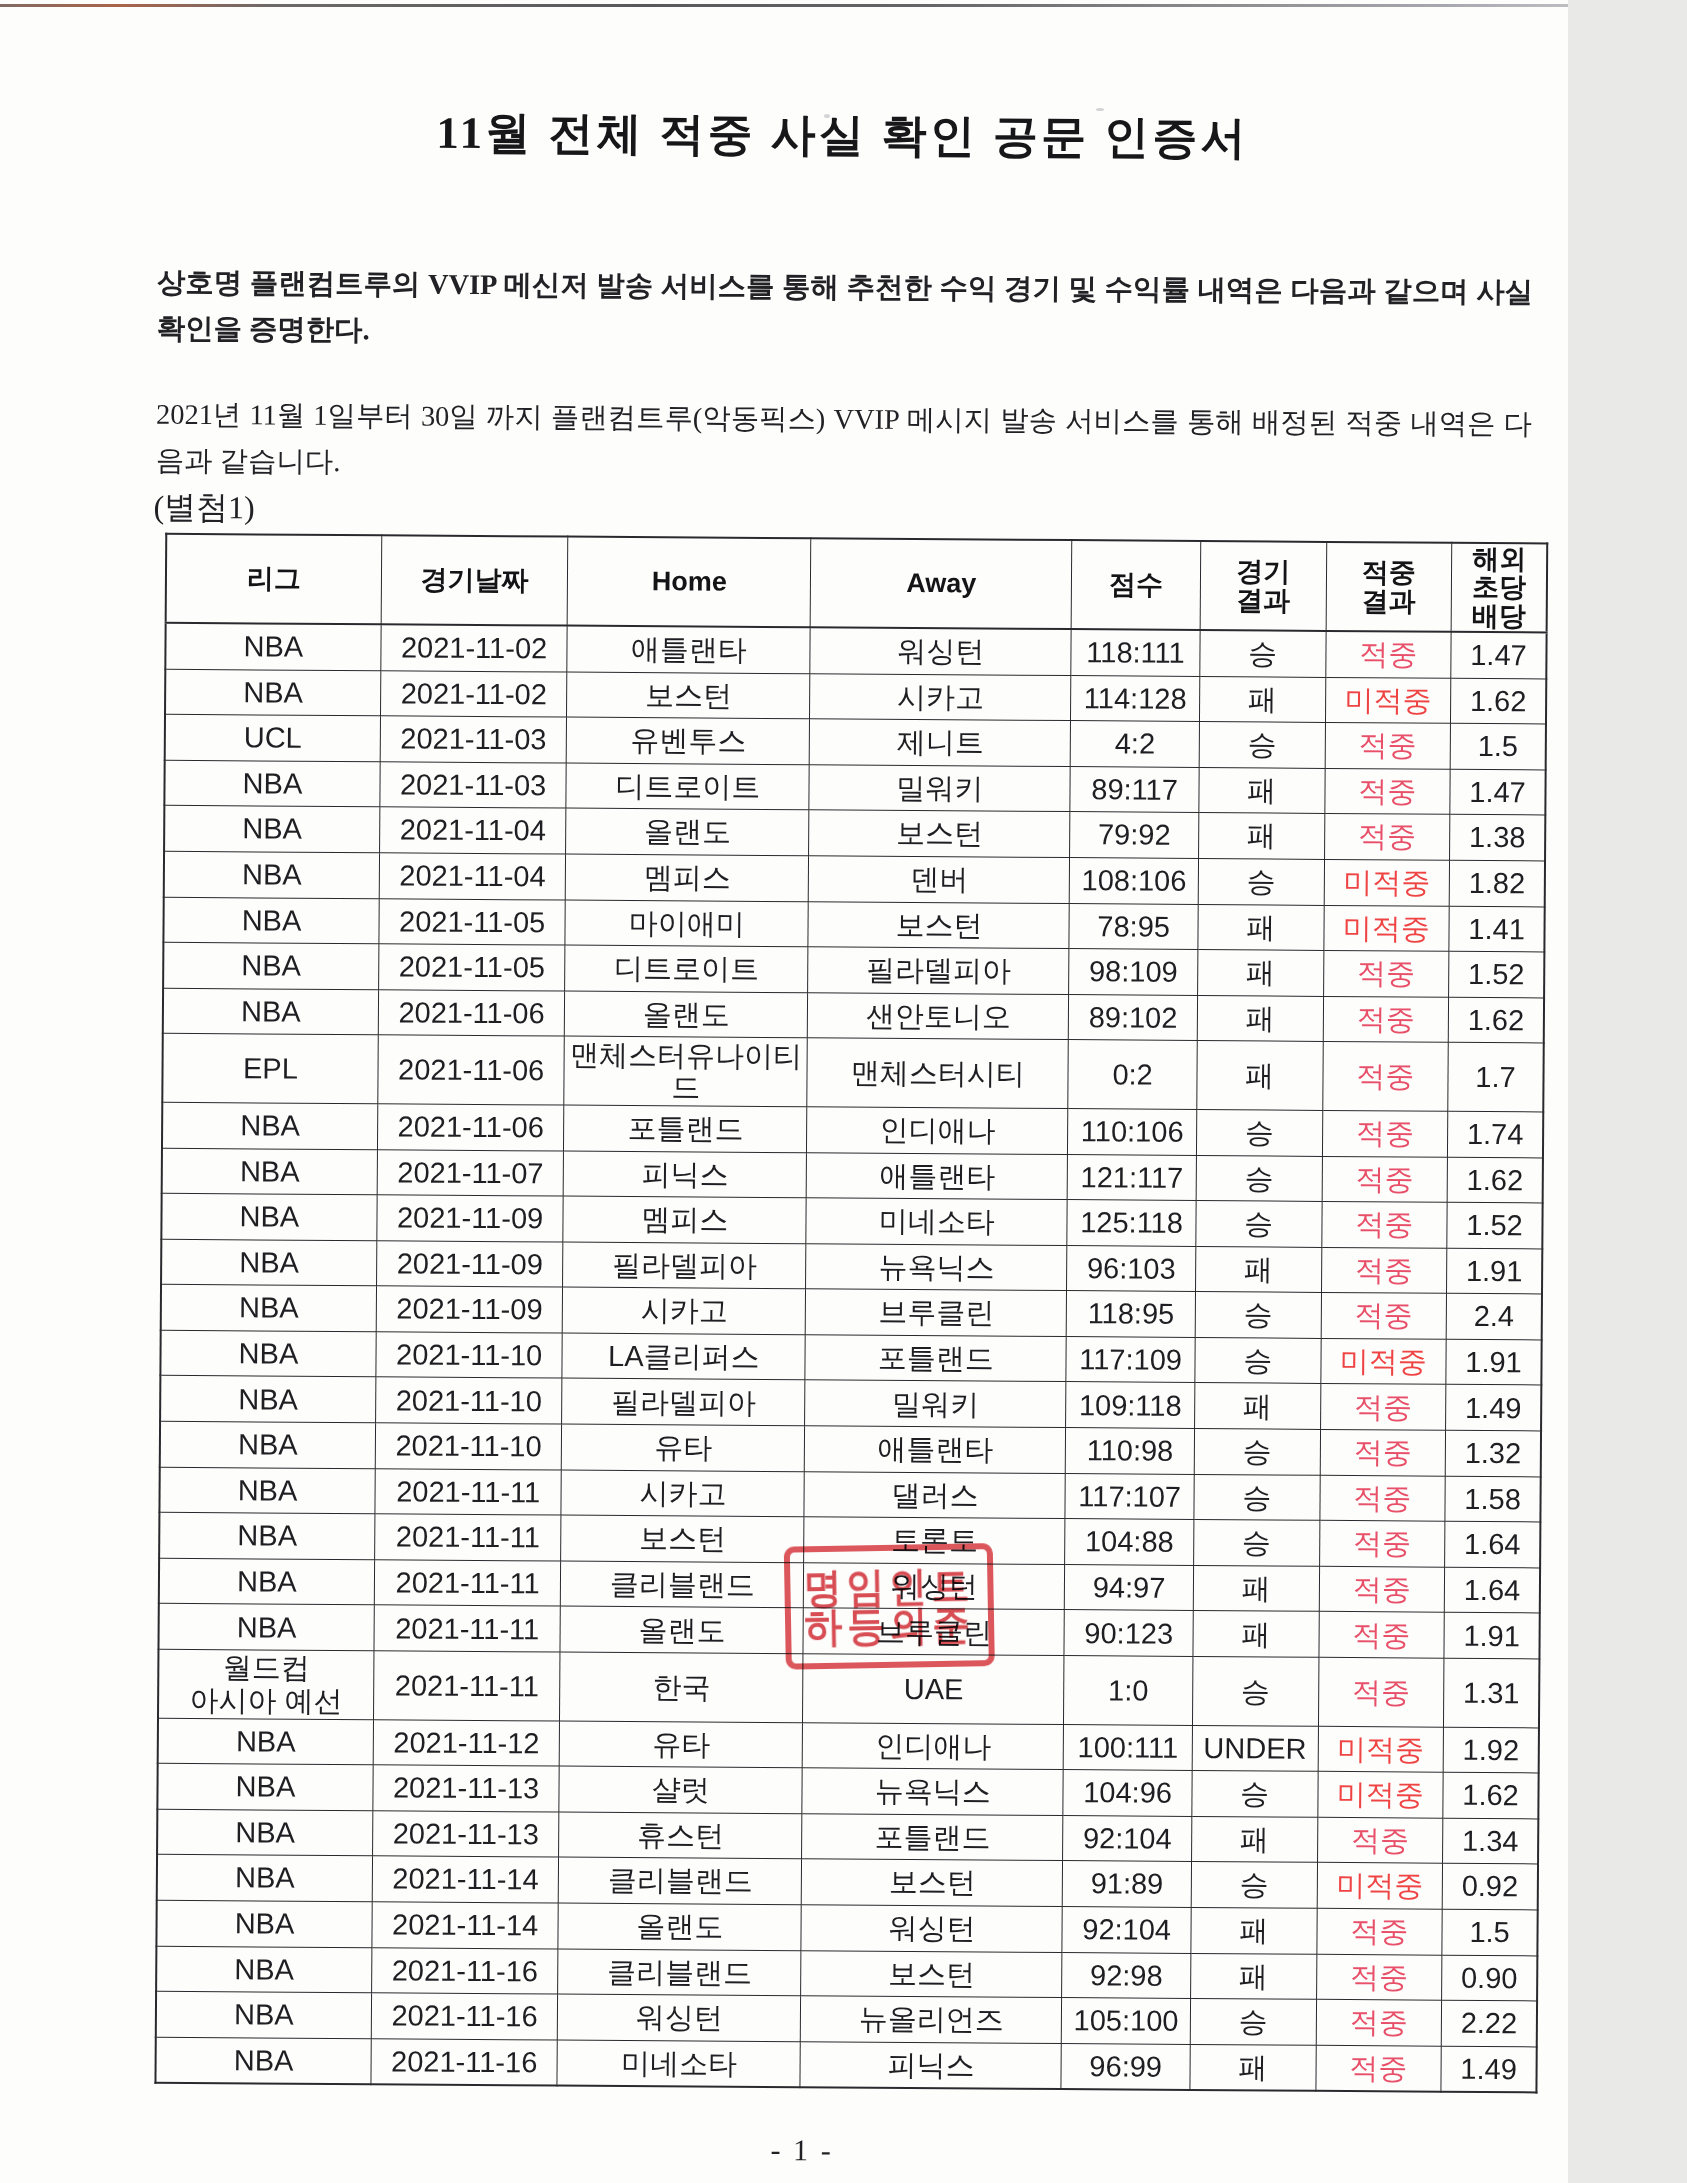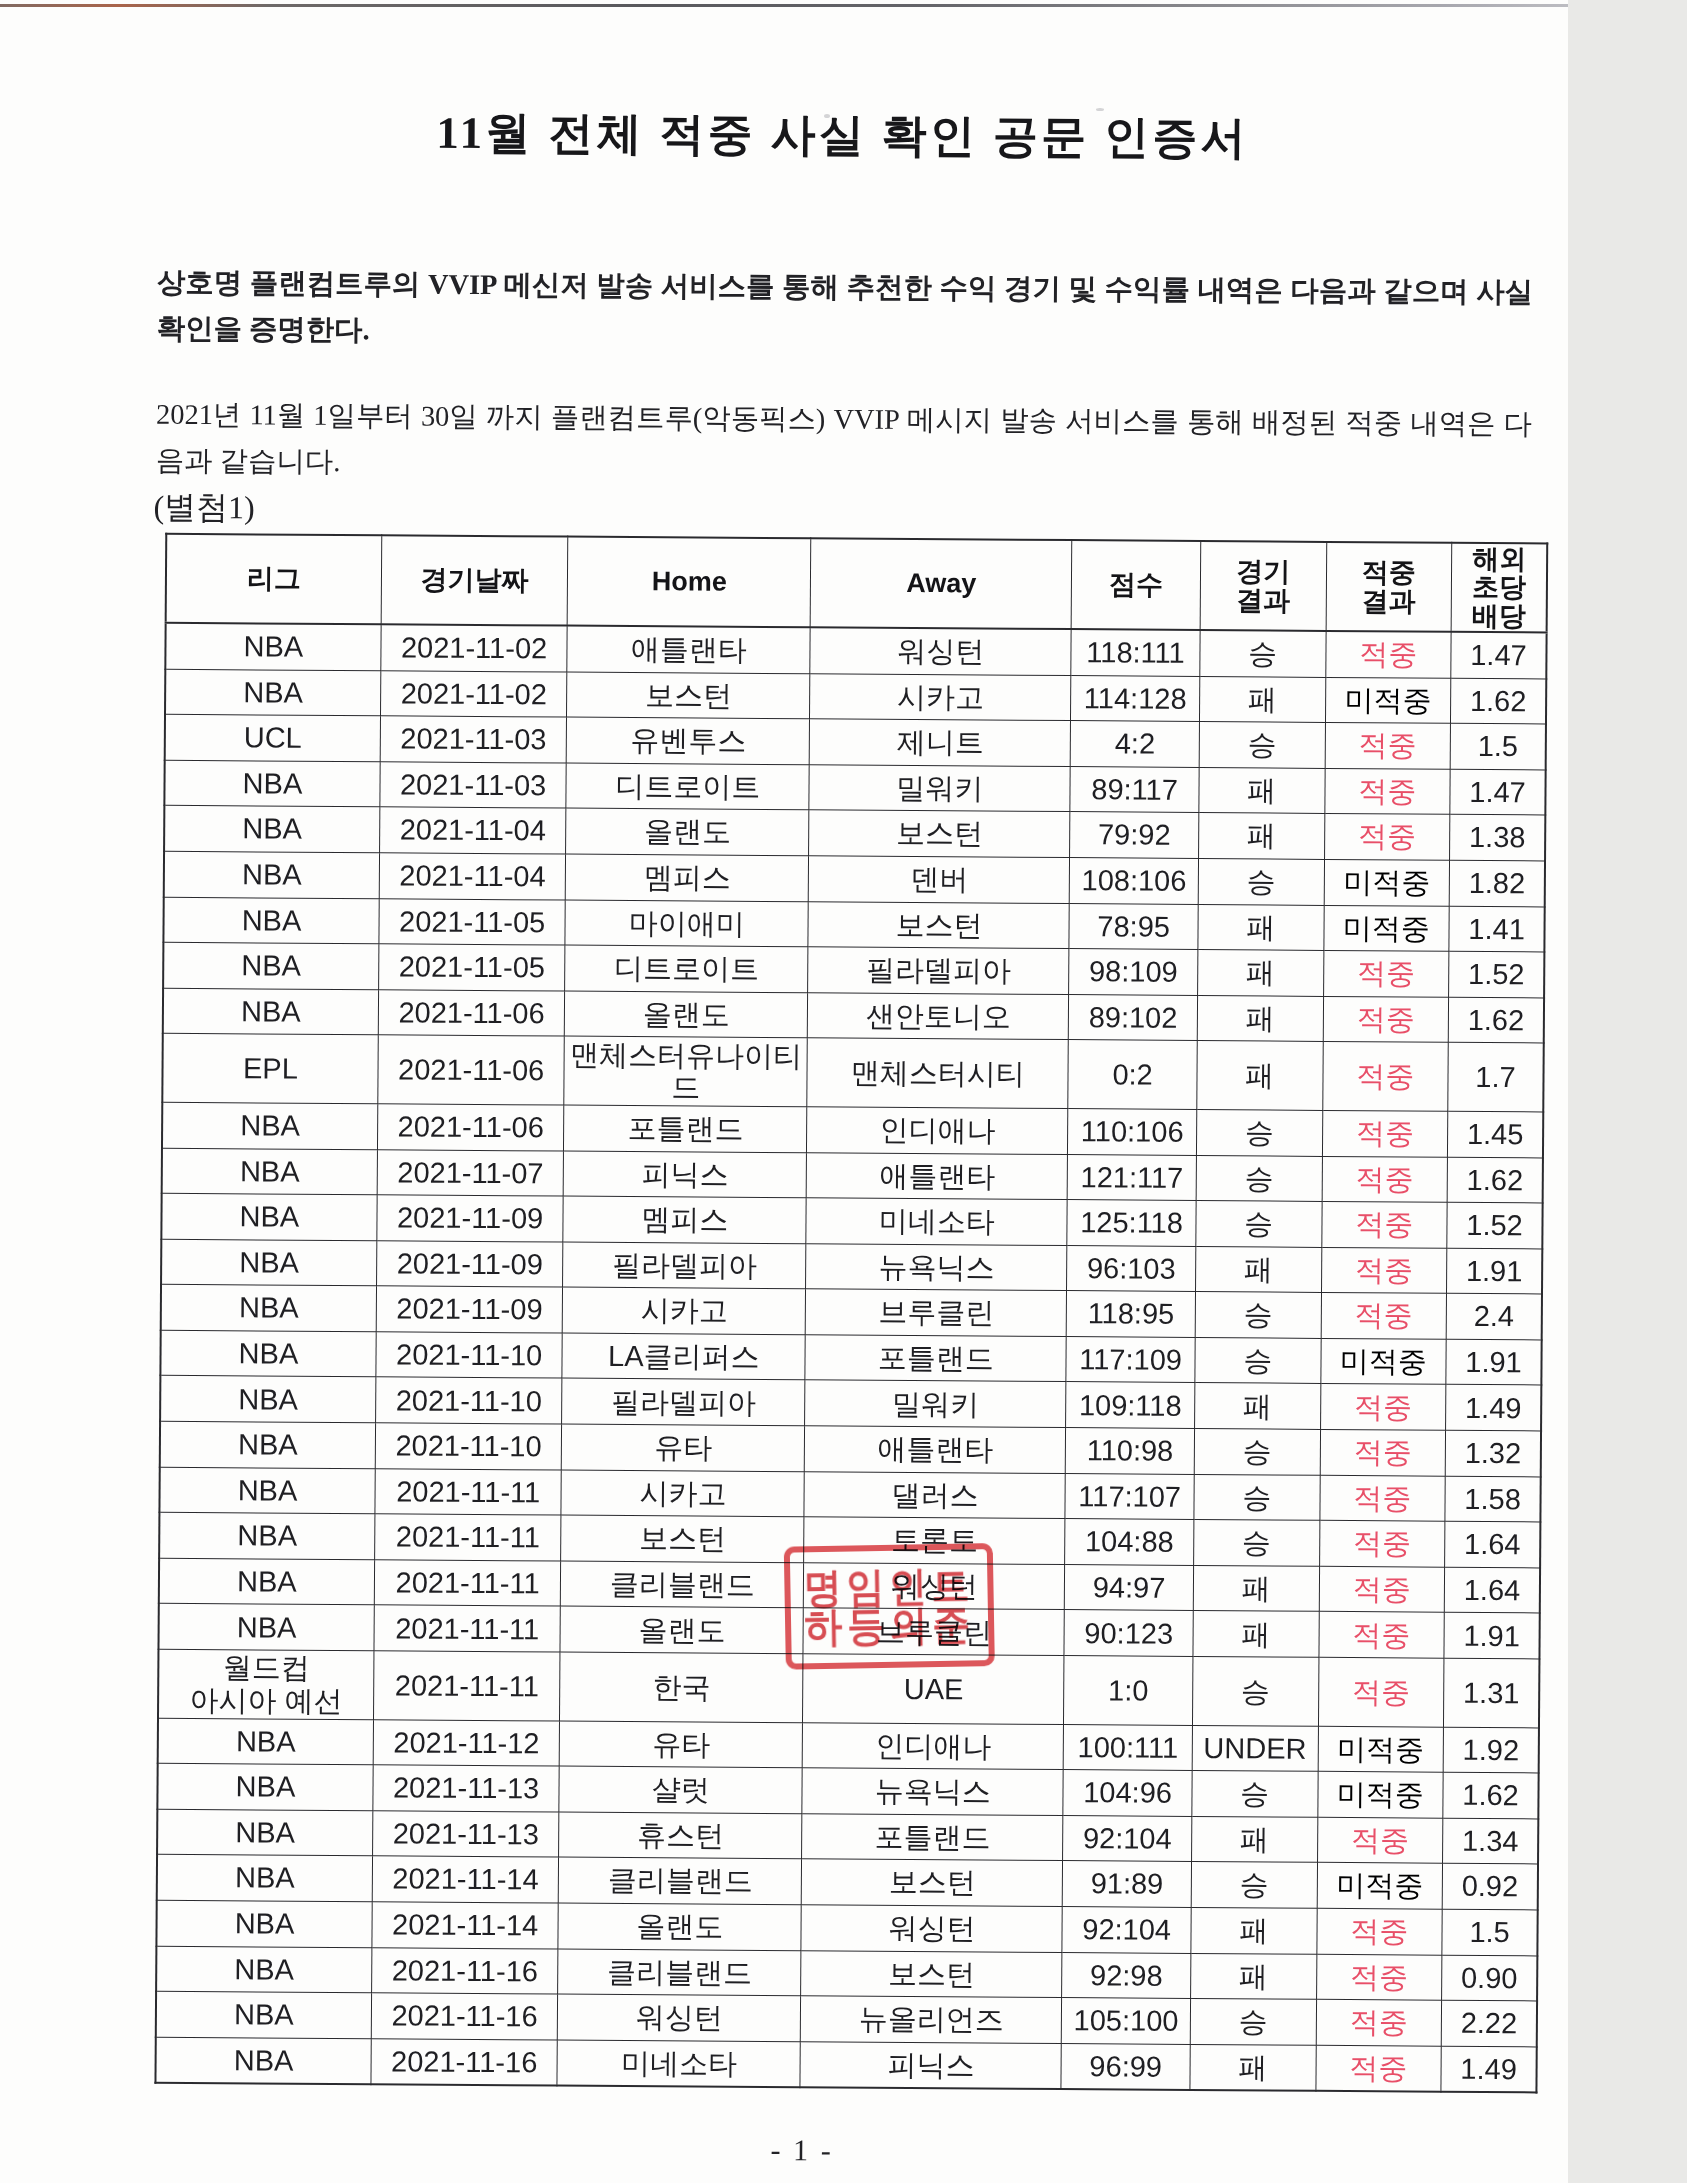--- a/index.html
+++ b/index.html
@@ -61,21 +61,21 @@
   }
   thead tr{border-bottom:2.6px solid #2a2a2e;}
   td{
     height:42px;font-size:29px;line-height:1.12;
     padding:1.3px 2.6px;color:#1f1f23;
   }
   .c-league{width:15.6%}.c-date{width:13.5%}.c-home{width:17.6%}
   .c-away{width:18.9%}.c-score{width:9.3%}.c-result{width:9.1%}
   .c-hit{width:9.1%}.c-odds{width:6.9%}
   td.hit{color:#e84f68;}
-  td.miss{color:#000000;margin-top:35px;}
+  td.miss{color:#ef4444;margin-top:35px;}
   
   .stamp{
     position:absolute;left:627px;top:1007px;width:197px;height:111px;
     border:6.6px solid rgba(210,40,45,.78);
     border-radius:10.6px;
     transform:rotate(-1.4deg);
     mix-blend-mode:multiply;
     display:flex;flex-direction:column;justify-content:center;align-items:center;
     filter:blur(0.3px);
     pointer-events:none;
@@ -239,21 +239,21 @@
               <td>1.7</td>
             </tr>
             <tr>
               <td>NBA</td>
               <td>2021-11-06</td>
               <td>포틀랜드</td>
               <td>인디애나</td>
               <td>110:106</td>
               <td>승</td>
               <td class="hit">적중</td>
-              <td>1.45</td>
+              <td>1.74</td>
             </tr>
             <tr>
               <td>NBA</td>
               <td>2021-11-07</td>
               <td>피닉스</td>
               <td>애틀랜타</td>
               <td>121:117</td>
               <td>승</td>
               <td class="hit">적중</td>
               <td>1.62</td>

